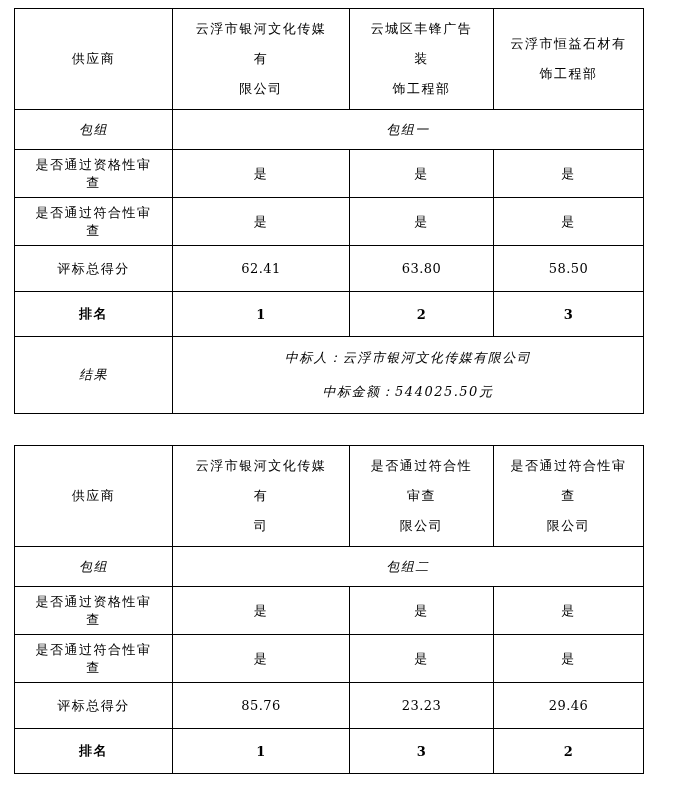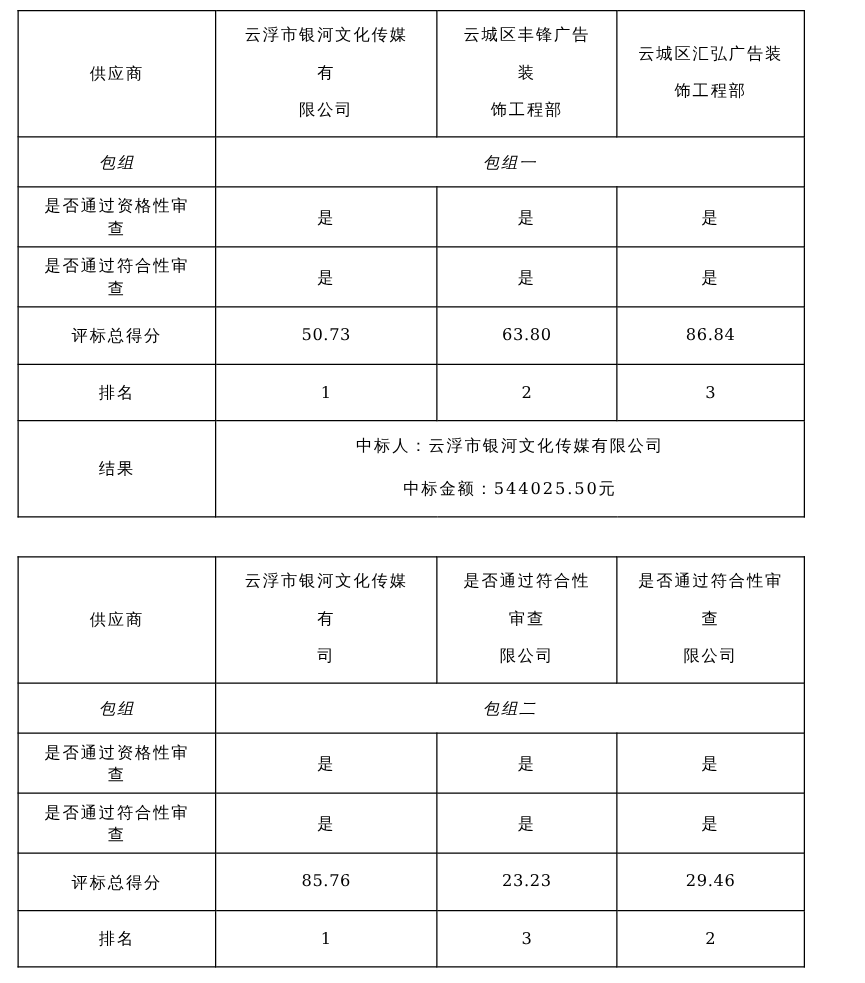--- a/index.html
+++ b/index.html
@@ -35,22 +35,22 @@
     font-size: 13px;
     letter-spacing: 1.5px;
     padding: 0 16px;
     overflow: hidden;
     background: #ffffff;
   }
   .rh-supplier td { height: 100px; }
   .rh-package  td { height: 39px; font-style: italic; }
   .rh-check    td { height: 47px; }
   .rh-score    td { height: 45px; }
-  .rh-rank     td { height: 44px; }
-  .rh-result   td { height: 76px; }
+  .rh-rank     td { height: 44px; font-weight: bold; }
+  .rh-result   td { height: 76px; font-style: italic; }
   .two-line div { line-height: 30px; }
   .result-cell div { line-height: 34px; }
   .num { letter-spacing: 0.5px; }
 </style>
 </head>
 <body>
 
 <div class="page">
 
   <table class="result-table t1">
@@ -65,21 +65,21 @@
         <td>供应商</td>
         <td class="two-line">
           <div>云浮市银河文化传媒有</div>
           <div>限公司</div>
         </td>
         <td class="two-line">
           <div>云城区丰锋广告装</div>
           <div>饰工程部</div>
         </td>
         <td class="two-line">
-          <div>云城区汇弘广告装</div>
+          <div>云浮市恒益石材有</div>
           <div>饰工程部</div>
         </td>
       </tr>
       <tr class="rh-package">
         <td>包组</td>
         <td colspan="3">包组一</td>
       </tr>
       <tr class="rh-check">
         <td>是否通过资格性审查</td>
         <td>是</td>
@@ -87,23 +87,23 @@
         <td>是</td>
       </tr>
       <tr class="rh-check">
         <td>是否通过符合性审查</td>
         <td>是</td>
         <td>是</td>
         <td>是</td>
       </tr>
       <tr class="rh-score">
         <td>评标总得分</td>
-        <td class="num">50.73</td>
+        <td class="num">62.41</td>
         <td class="num">63.80</td>
-        <td class="num">86.84</td>
+        <td class="num">58.50</td>
       </tr>
       <tr class="rh-rank">
         <td>排名</td>
         <td class="num">1</td>
         <td class="num">2</td>
         <td class="num">3</td>
       </tr>
       <tr class="rh-result">
         <td>结果</td>
         <td colspan="3" class="result-cell">

